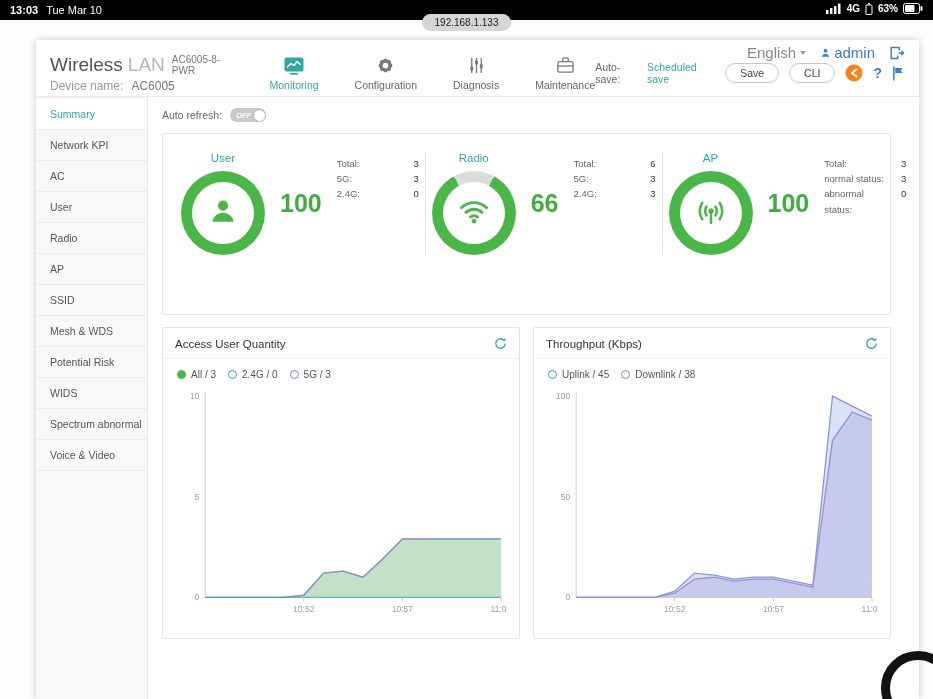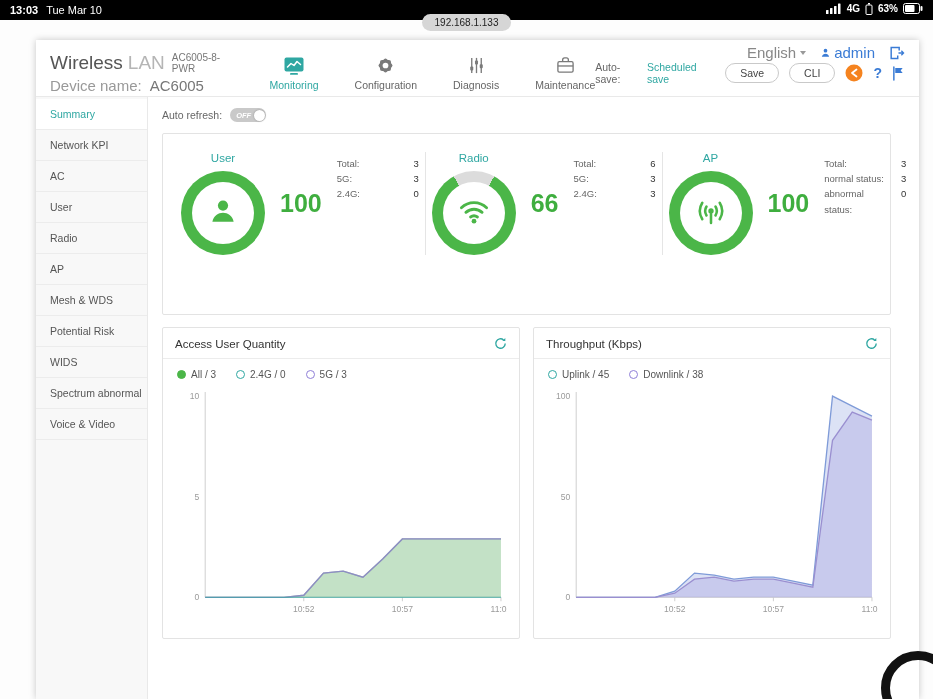--- a/index.html
+++ b/index.html
@@ -28,21 +28,21 @@
   .admin{color:#3a7bd5;display:inline-flex;align-items:center;gap:3px;cursor:pointer;}
   .iconbtn{cursor:pointer;display:inline-flex;align-items:center;}
 
   .header{display:flex;align-items:center;height:57px;padding:10px 14px 0 14px;box-sizing:border-box;
           border-bottom:1px solid #e9e9e9;}
   .brand{width:188px;}
   .brand-line{display:flex;align-items:center;}
   .b1{font-size:19px;color:#555;}
   .b2{font-size:19px;color:#b5b5b5;margin-left:5px;}
   .model{font-size:10px;color:#777;margin-left:7px;}
-  .device{font-size:15px;color:#999;margin-top:3px;}
+  .device{font-size:12px;color:#999;margin-top:3px;}
   .dev-name{margin-left:8px;color:#777;}
   .nav{display:flex;gap:36px;margin-left:38px;}
   .nav-item{display:flex;flex-direction:column;align-items:center;gap:3px;cursor:pointer;}
   .nav-icon{height:20px;display:flex;align-items:center;}
   .nav-label{font-size:10.5px;color:#666;}
   .nav-item.active .nav-label{color:#2fa7a2;}
   .header-right{margin-left:auto;display:flex;align-items:center;gap:10px;font-size:10.5px;color:#666;}
   .autosave-link{color:#2fa7a2;cursor:pointer;margin-left:-4px;text-decoration:none;}
   .btn{background:#fff;border:1px solid #c9c9c9;border-radius:12px;padding:3px 14px;font-size:10.5px;
        color:#444;font-family:inherit;cursor:pointer;}
@@ -76,21 +76,21 @@
   .ring{width:84px;height:84px;border-radius:50%;display:flex;align-items:center;justify-content:center;}
   .ring-inner{width:62px;height:62px;border-radius:50%;background:#fff;display:flex;align-items:center;justify-content:center;}
   .gauge-value{font-size:25px;font-weight:bold;color:#3fae3f;}
   .gauge-stats{align-self:flex-start;margin-top:4px;min-width:82px;}
   .stat-row{display:flex;font-size:9.5px;color:#666;line-height:1.6;}
   .stat-value{margin-left:auto;color:#333;padding-left:12px;}
 
   .chart-row{display:flex;gap:13px;}
   .chart-panel{flex:1;padding:9px 12px;box-sizing:border-box;height:312px;}
   .panel-head.bordered{margin:0 -12px;padding:0 12px 8px;border-bottom:1px solid #ececec;}
-  .legend{display:flex;gap:20px;margin:10px 2px 0;}
+  .legend{display:flex;gap:12px;margin:10px 2px 0;}
   .legend-item{display:inline-flex;align-items:center;gap:5px;font-size:10px;color:#555;cursor:pointer;}
   .dot{width:9px;height:9px;border-radius:50%;border:1.5px solid #999;background:#fff;box-sizing:border-box;}
   .chart-wrap{margin-top:4px;}
 
   .corner{position:absolute;right:-22px;bottom:-26px;width:56px;height:56px;border-radius:50%;
           border:9px solid #121212;background:transparent;z-index:8;}
 </style>
 </head>
 <body>
 
@@ -238,20 +238,21 @@
     </div>
 
     <div class="body">
       <div class="sidebar">
           <div class="side-item active">Summary</div>
           <div class="side-item">Network KPI</div>
           <div class="side-item">AC</div>
           <div class="side-item">User</div>
           <div class="side-item">Radio</div>
           <div class="side-item">AP</div>
+          <div class="side-item">SSID</div>
           <div class="side-item">Mesh &amp; WDS</div>
           <div class="side-item">Potential Risk</div>
           <div class="side-item">WIDS</div>
           <div class="side-item">Spectrum abnormal</div>
           <div class="side-item">Voice &amp; Video</div>
         </div>
 
       <div class="content">
         <div class="refresh-row">
           <span>Auto refresh:</span>

